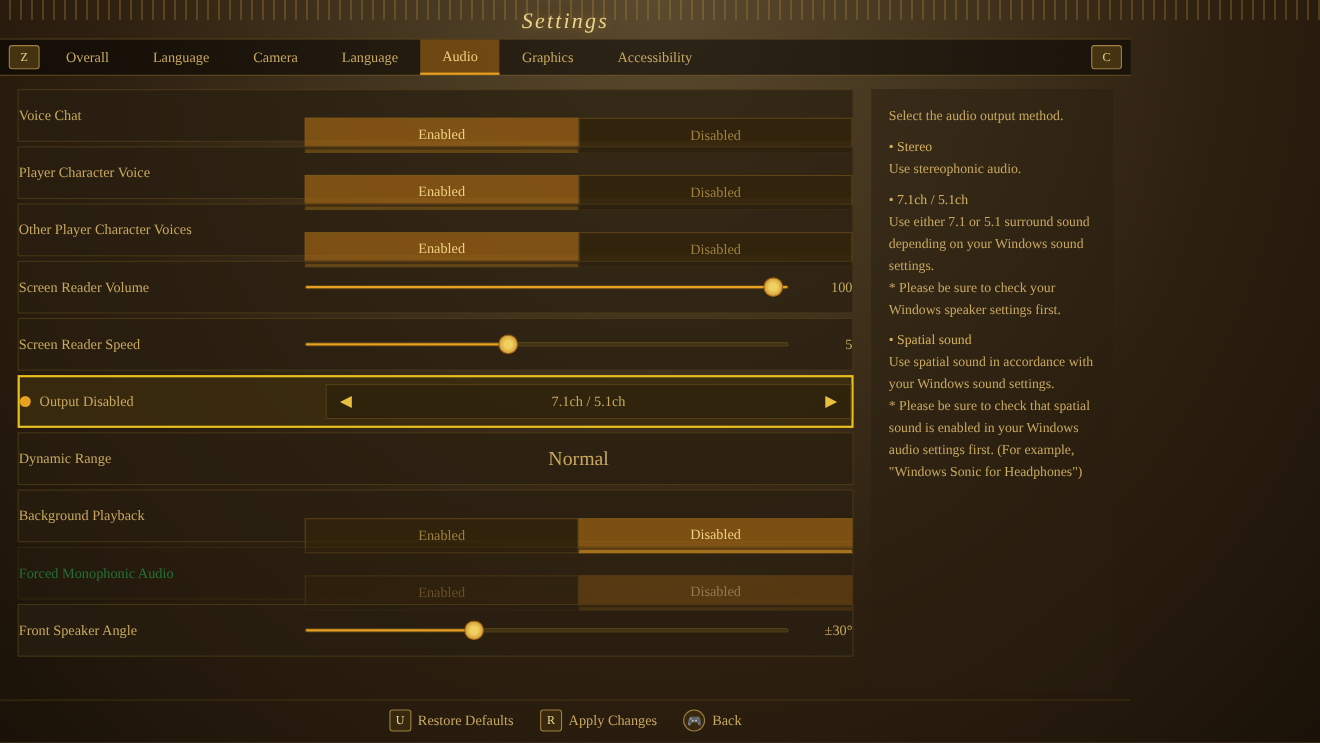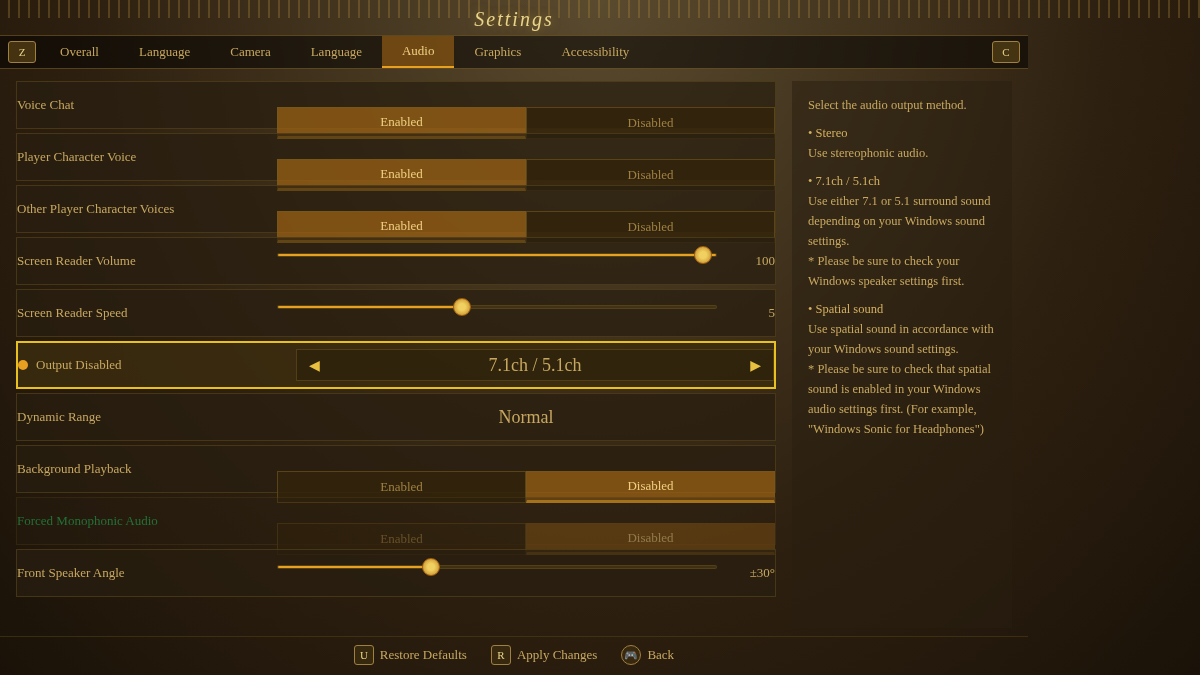--- a/index.html
+++ b/index.html
@@ -189,20 +189,21 @@
     .toggle-btn.active-disabled {
       background: rgba(160,100,20,0.7);
       color: #f0d080;
       border-bottom: 3px solid #e8a020;
     }
 
     
     .slider-container {
       flex: 1;
       display: flex;
+      align-items: center;
       gap: 28px;
     }
 
     .slider-track {
       flex: 1;
       height: 4px;
       background: rgba(80,60,20,0.6);
       border: 1px solid rgba(100,80,30,0.5);
       position: relative;
       border-radius: 2px;
@@ -246,21 +247,21 @@
 
     .arrow-btn {
       color: #e8c040;
       font-size: 14px;
       cursor: pointer;
       padding: 0 4px;
     }
 
     .arrow-value {
       color: #c8a860;
-      font-size: 18px;
+      font-size: 13px;
     }
 
     
     .indicator-dot {
       width: 10px;
       height: 10px;
       border-radius: 50%;
       background: #e8a020;
       margin-right: 8px;
       flex-shrink: 0;

